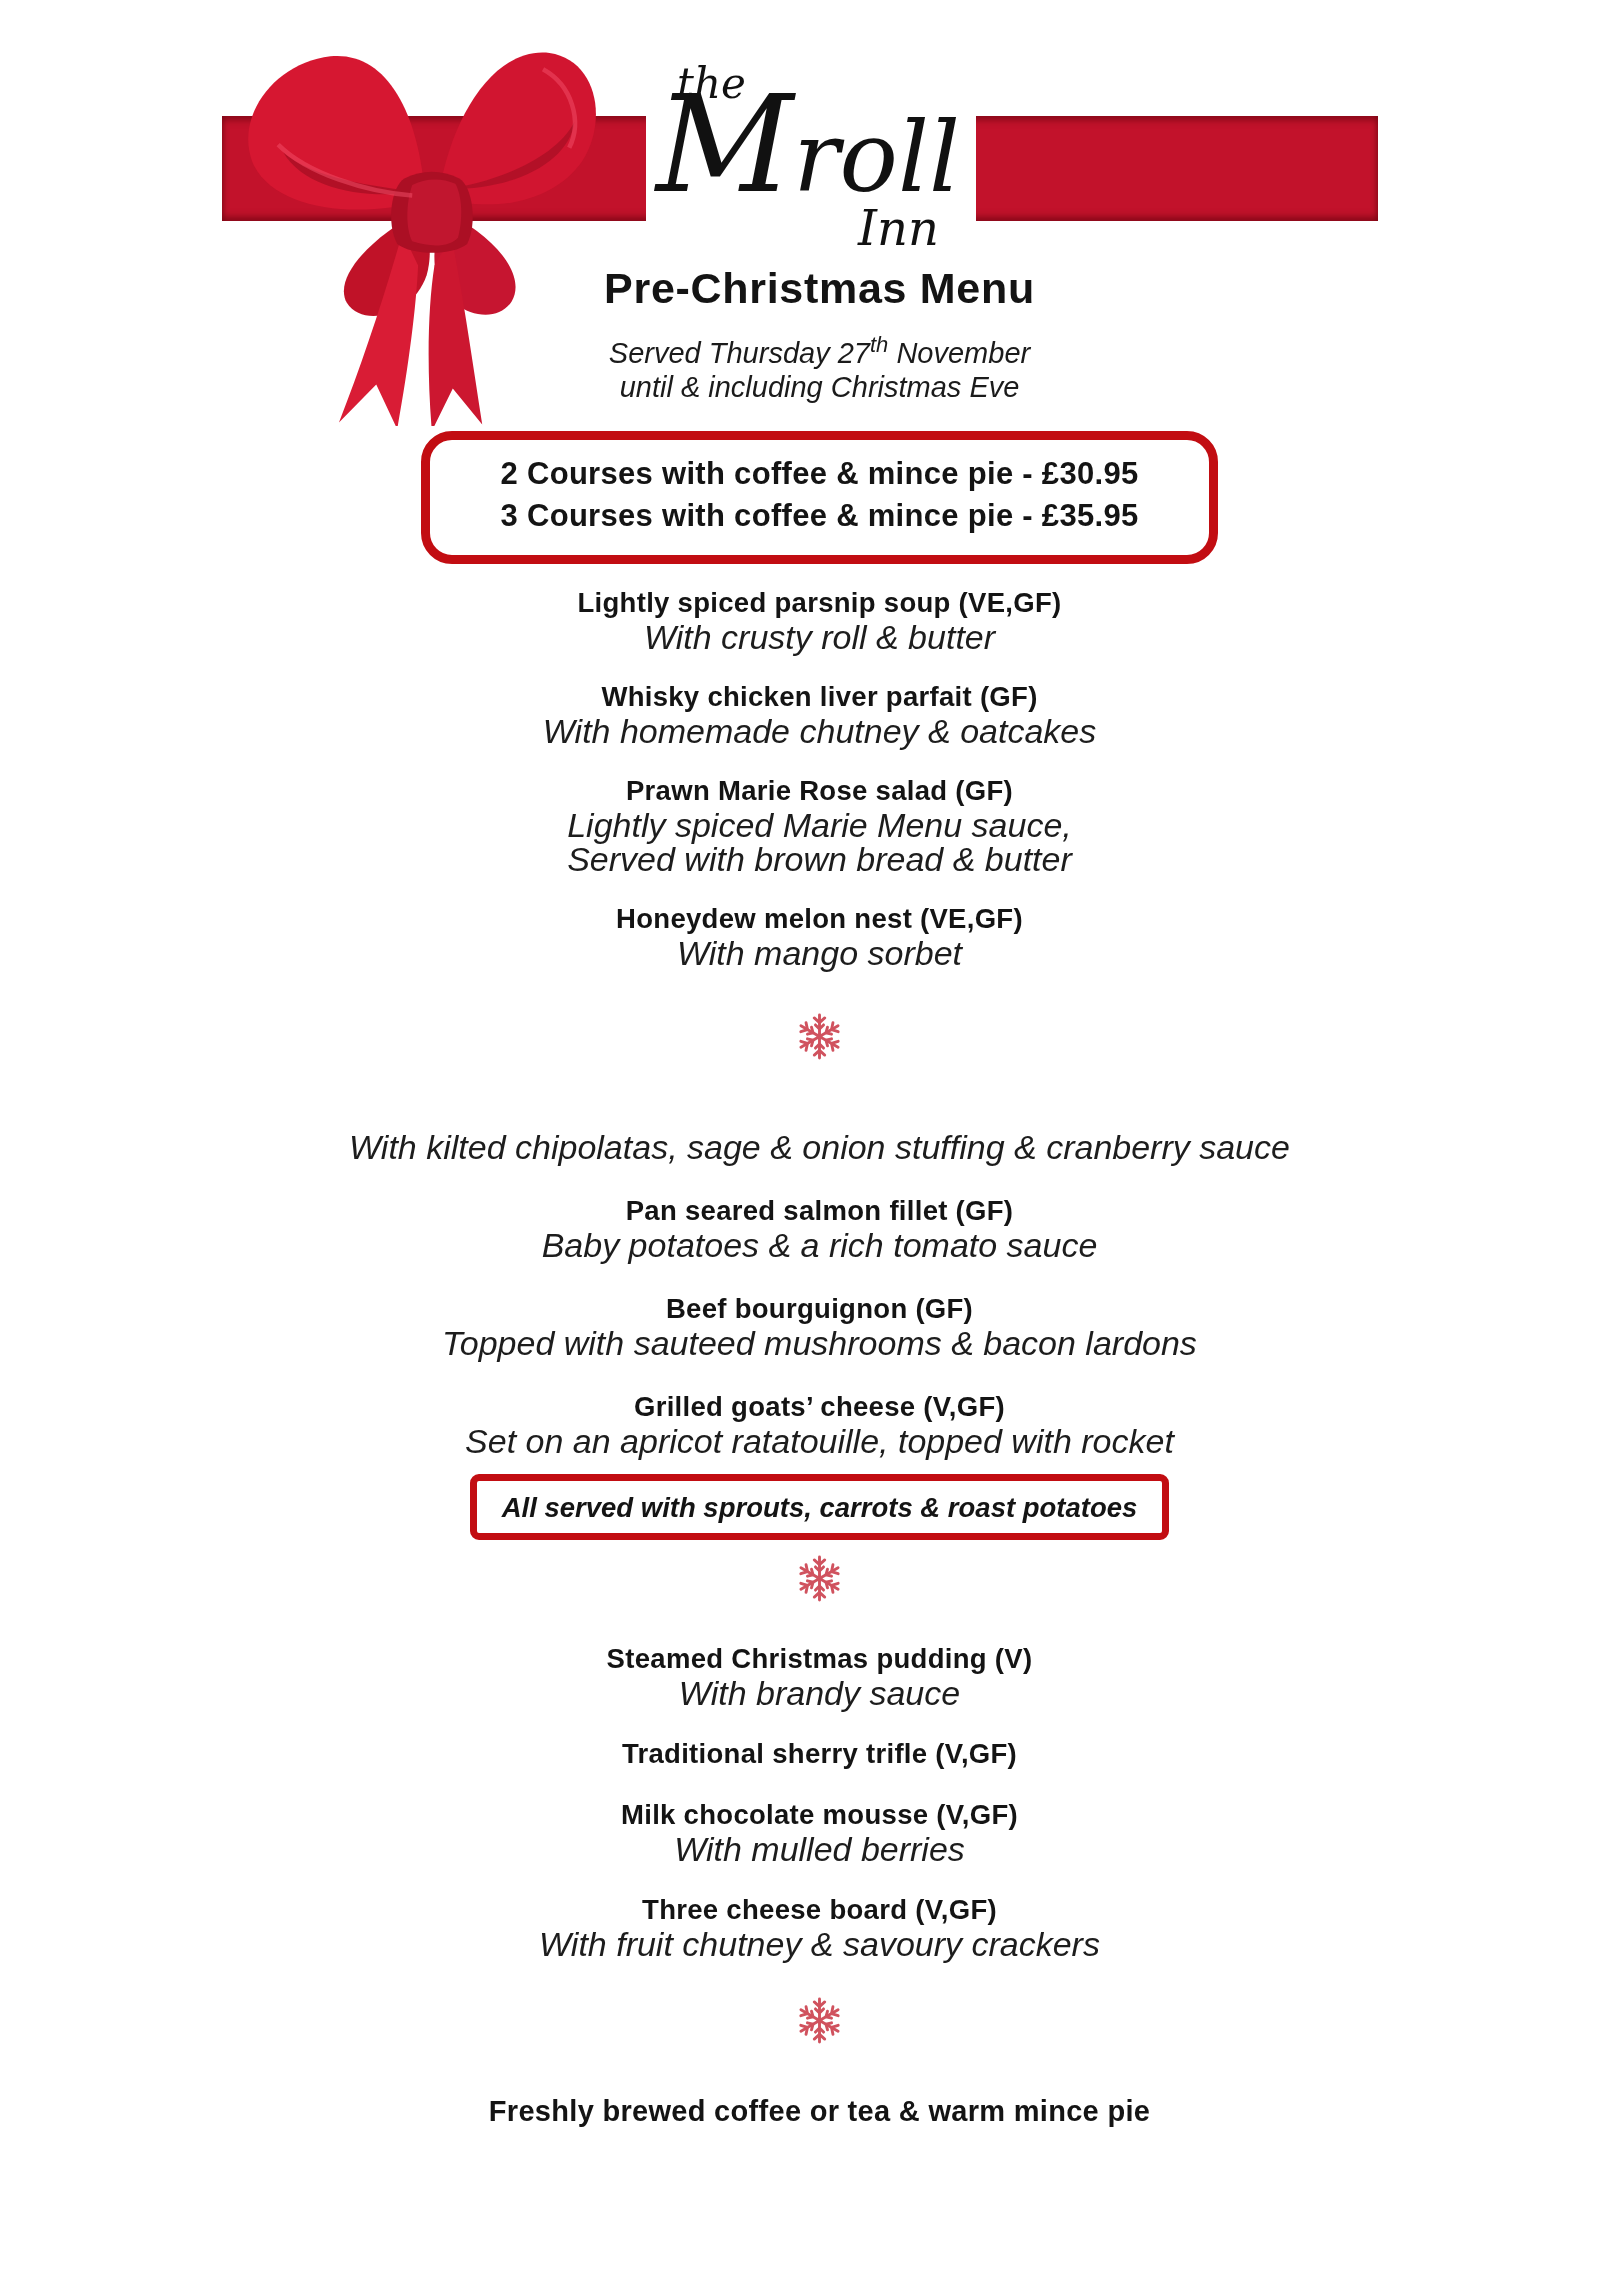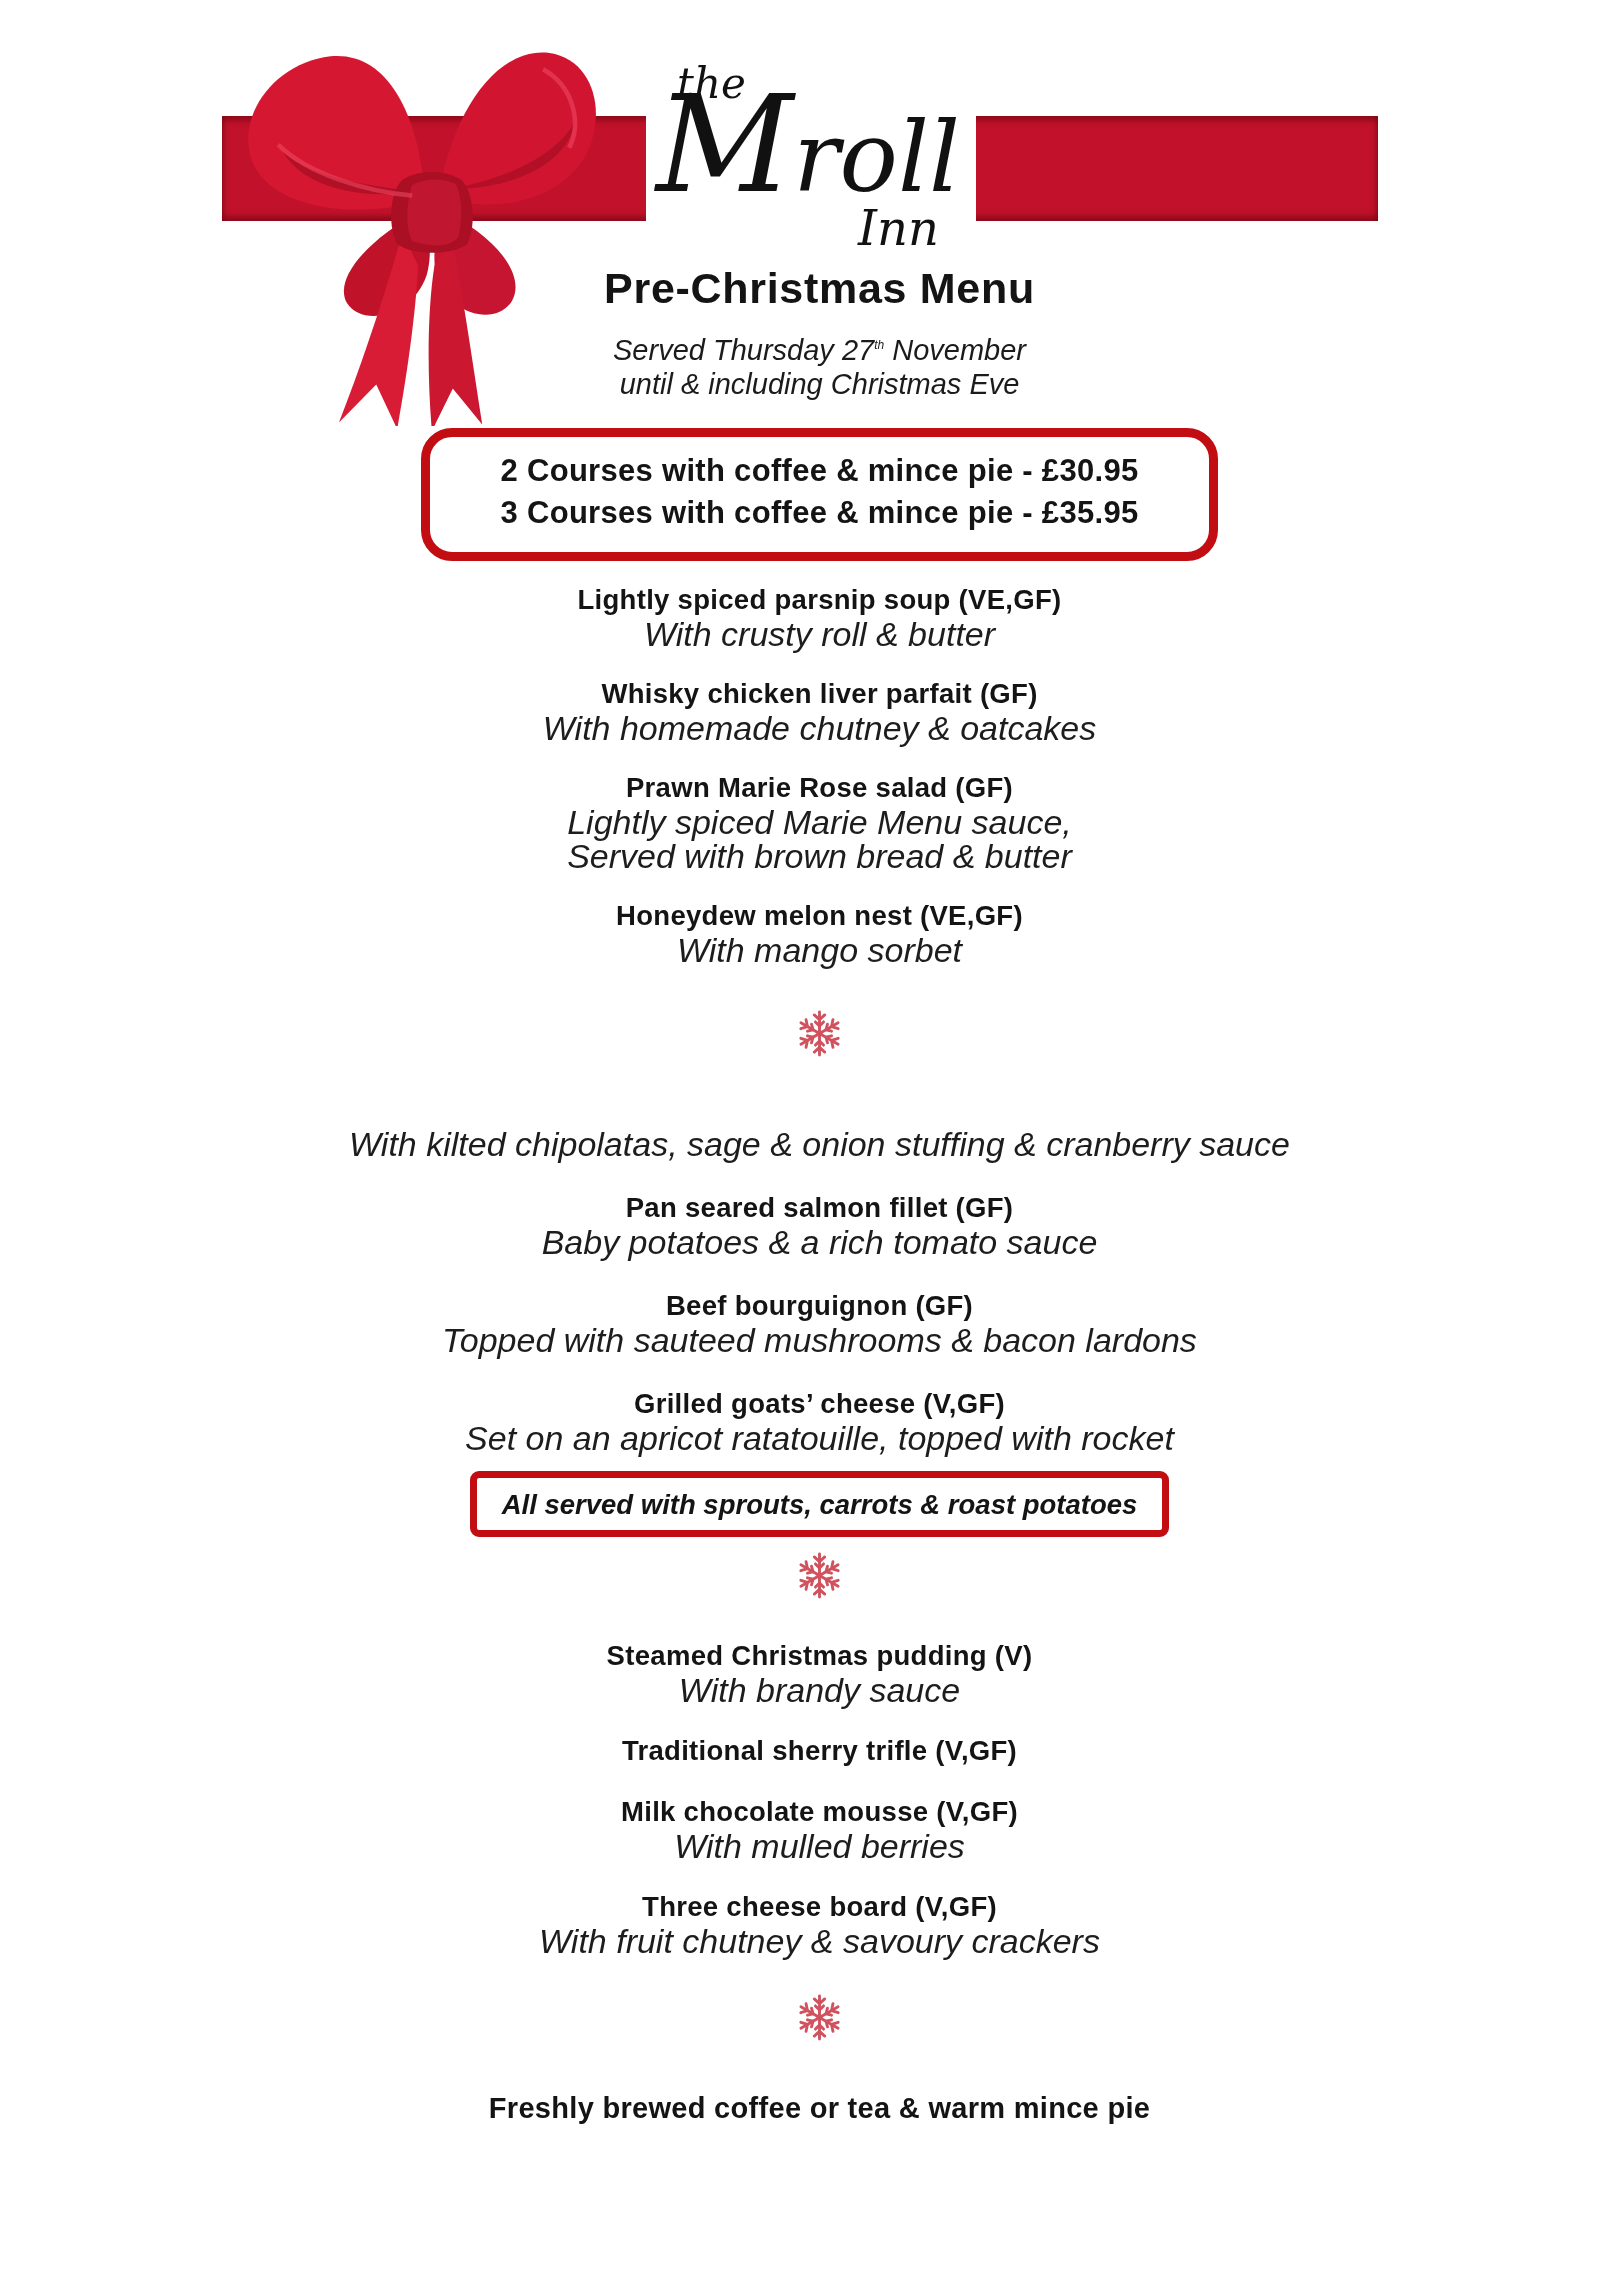--- a/index.html
+++ b/index.html
@@ -60,21 +60,21 @@
     line-height:43px;
     letter-spacing:0.7px;
   }
   .served{
     font-size:29px;
     font-style:italic;
     line-height:34px;
     color:#1b1b1b;
   }
   .served-1{margin-top:18.3px;}
-  .served sup{font-size:12px; font-style:italic;}
+  .served sup{font-size:22px; font-style:italic;}
   .price-box{
     margin:27px auto 0;
     width:779px;
     border:9.2px solid #c20d12;
     border-radius:31px;
     padding:13px 0 18px;
     background:#ffffff;
   }
   .price-line{
     font-size:31px;

